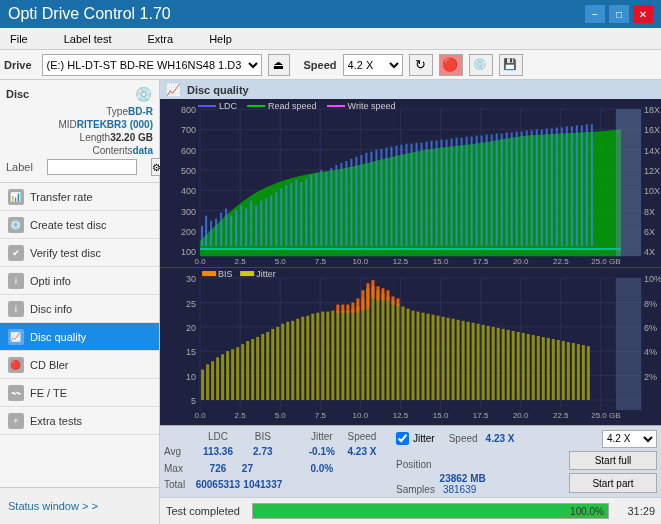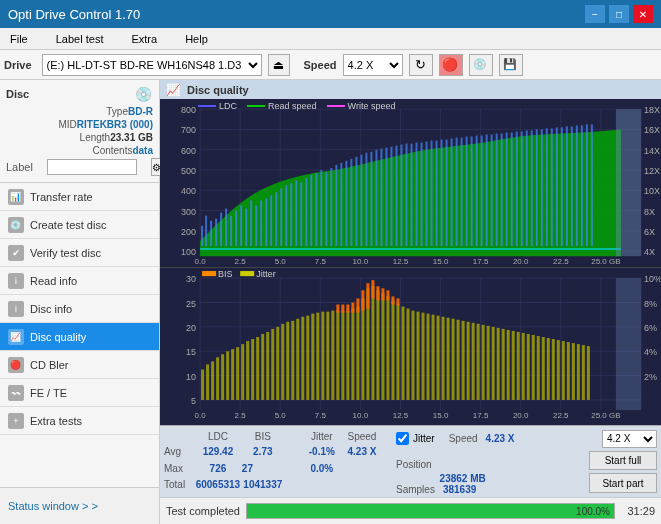--- a/index.html
+++ b/index.html
@@ -1,26 +1,26 @@
 <!DOCTYPE html>
 <html><head>
   <meta charset="utf-8">
   <style>
     * { box-sizing: border-box; margin: 0; padding: 0; }
     body { font-family: 'Segoe UI', Tahoma, sans-serif; font-size: 11px; background: #f0f0f0; width: 661px; height: 524px; overflow: hidden; }
     
     
     .titlebar { background: #1a6fa8; color: white; height: 28px; display: flex; align-items: center; justify-content: space-between; padding: 0 8px; }
-    .titlebar-title { font-size: 13px; }
+    .titlebar-title { font-size: 16px; }
     .titlebar-controls { display: flex; gap: 4px; }
     .titlebar-btn { width: 20px; height: 18px; background: #3a8fd0; border: none; color: white; cursor: pointer; font-size: 10px; display: flex; align-items: center; justify-content: center; }
     .titlebar-btn.close { background: #e81123; }
     
     
-    .menubar { background: #f0f0f0; border-bottom: 1px solid #ccc; height: 22px; display: flex; align-items: center; padding: 0 4px; gap: 16px; }
+    .menubar { background: #f0f0f0; border-bottom: 1px solid #ccc; height: 22px; display: flex; align-items: center; padding: 0 4px; gap: 24px; }
     .menubar-item { padding: 2px 6px; font-size: 11px; cursor: pointer; }
     
     
     .drivebar { background: #f5f5f5; border-bottom: 1px solid #ccc; height: 30px; display: flex; align-items: center; padding: 0 4px; gap: 6px; }
     .drivebar-label { font-size: 11px; font-weight: bold; color: #333; margin-right: 4px; }
     .drive-select { height: 22px; font-size: 11px; border: 1px solid #aaa; background: white; min-width: 220px; }
     .drive-icon-btn { width: 22px; height: 22px; border: 1px solid #aaa; background: #f0f0f0; cursor: pointer; display: flex; align-items: center; justify-content: center; font-size: 12px; }
     .speed-label { font-size: 11px; font-weight: bold; color: #333; margin-left: 8px; }
     .speed-select { height: 22px; font-size: 11px; border: 1px solid #aaa; background: white; width: 60px; }
     .drive-action-btn { width: 24px; height: 22px; border: 1px solid #aaa; background: #f0f0f0; cursor: pointer; display: flex; align-items: center; justify-content: center; }
@@ -59,25 +59,25 @@
     .dq-title { font-size: 11px; font-weight: bold; color: #333; }
     
     
     .charts { flex: 1; display: flex; flex-direction: column; background: #1e2240; }
     
     
     .chart-container { position: relative; flex: 1; }
     
     
     .stats-bar { background: #d4dde8; display: flex; align-items: stretch; border-top: 1px solid #aaa; height: 72px; padding: 4px; gap: 8px; }
-    .action-btn { height: 22px; width: 68px; font-size: 10px; border: 1px solid #aaa; background: #e8e8e8; cursor: pointer; }
+    .action-btn { height: 22px; width: 88px; font-size: 10px; border: 1px solid #aaa; background: #e8e8e8; cursor: pointer; }
     .speed-select-small { height: 20px; font-size: 10px; border: 1px solid #aaa; background: white; width: 55px; }
     
     
-    .statusbar { background: #f0f0f0; border-top: 1px solid #ccc; height: 28px; display: flex; align-items: center; padding: 0 6px; }
+    .statusbar { background: #f0f0f0; border-top: 1px solid #ccc; height: 28px; display: flex; align-items: center; padding: 0 6px; gap: 6px; }
     .status-text { font-size: 11px; color: #333; min-width: 80px; }
     .progress-bar { flex: 1; height: 16px; background: #ddd; border: 1px solid #aaa; position: relative; }
     .progress-fill { height: 100%; background: #22c044; }
     .progress-label { position: absolute; right: 4px; top: 50%; transform: translateY(-50%); font-size: 10px; color: #333; }
     .time-text { font-size: 11px; color: #333; min-width: 40px; text-align: right; }
   </style>
 </head>
 <body>
 
 <div class="titlebar">
@@ -124,21 +124,21 @@
       <div class="disc-row">
         <span class="disc-row-label">Type</span>
         <span class="disc-row-value">BD-R</span>
       </div>
       <div class="disc-row">
         <span class="disc-row-label">MID</span>
         <span class="disc-row-value">RITEKBR3 (000)</span>
       </div>
       <div class="disc-row">
         <span class="disc-row-label">Length</span>
-        <span class="disc-row-value black">23.31 GB</span>
+        <span class="disc-row-value black">32.20 GB</span>
       </div>
       <div class="disc-row">
         <span class="disc-row-label">Contents</span>
         <span class="disc-row-value">data</span>
       </div>
       <div class="label-row">
         <span class="disc-row-label">Label</span>
         <input class="label-input" type="text" style="">
         <button class="label-btn">⚙</button>
       </div>
@@ -152,21 +152,21 @@
       <div class="nav-item">
         <span class="nav-item-icon">💿</span>
         <span>Create test disc</span>
       </div>
       <div class="nav-item">
         <span class="nav-item-icon">✔</span>
         <span>Verify test disc</span>
       </div>
       <div class="nav-item">
         <span class="nav-item-icon">ℹ</span>
-        <span>Read info</span>
+        <span>Opti info</span>
       </div>
       <div class="nav-item">
         <span class="nav-item-icon">ℹ</span>
         <span>Disc info</span>
       </div>
       <div class="nav-item active">
         <span class="nav-item-icon">📈</span>
         <span>Disc quality</span>
       </div>
       <div class="nav-item">
@@ -541,21 +541,21 @@
             <th style="color:#555; font-weight:normal; text-align:center; padding:1px 6px;">LDC</th>
             <th style="color:#555; font-weight:normal; text-align:center; padding:1px 6px;">BIS</th>
             <td style="width:20px;"></td>
             <th style="color:#555; font-weight:normal; text-align:center; padding:1px 6px;">Jitter</th>
             <th style="color:#555; font-weight:normal; text-align:center; padding:1px 6px;">Speed</th>
           </tr>
         </thead>
         <tbody>
           <tr>
             <td style="color:#555;">Avg</td>
-            <td style="color:#1a4fa8; font-weight:bold; text-align:center;">129.42</td>
+            <td style="color:#1a4fa8; font-weight:bold; text-align:center;">113.36</td>
             <td style="color:#1a4fa8; font-weight:bold; text-align:center;">2.73</td>
             <td></td>
             <td style="color:#1a4fa8; font-weight:bold; text-align:center;">-0.1%</td>
             <td style="color:#1a4fa8; font-weight:bold; text-align:center;">4.23 X</td>
           </tr>
           <tr>
             <td style="color:#555;">Max</td>
             <td style="color:#1a4fa8; font-weight:bold; text-align:center;">726</td>
             <td style="color:#1a4fa8; font-weight:bold; ">27</td>
             <td></td>
@@ -579,21 +579,21 @@
           <span>Jitter</span>
           <span style="margin-left:10px; color:#555;">Speed</span>
           <span style="color:#1a4fa8; font-weight:bold; margin-left:4px;">4.23 X</span>
         </div>
         <div style="display:flex; gap:8px; align-items:center;">
           <span style="color:#555;">Position</span>
           <span style="color:#1a4fa8; font-weight:bold;margin-top:28px;">23862 MB</span>
         </div>
         <div style="display:flex; gap:8px; align-items:center;">
           <span style="color:#555;">Samples</span>
-          <span style="color:#1a4fa8; font-weight:bold;">381639</span>
+          <span style="color:#1a4fa8; font-weight:normal;">381639</span>
         </div>
       </div>
 
       <div style="display:flex; flex-direction:column; gap:3px; align-items:flex-end;">
         <select class="speed-select-small">
           <option>4.2 X</option>
         </select>
         <button class="action-btn">Start full</button>
         <button class="action-btn">Start part</button>
       </div>

